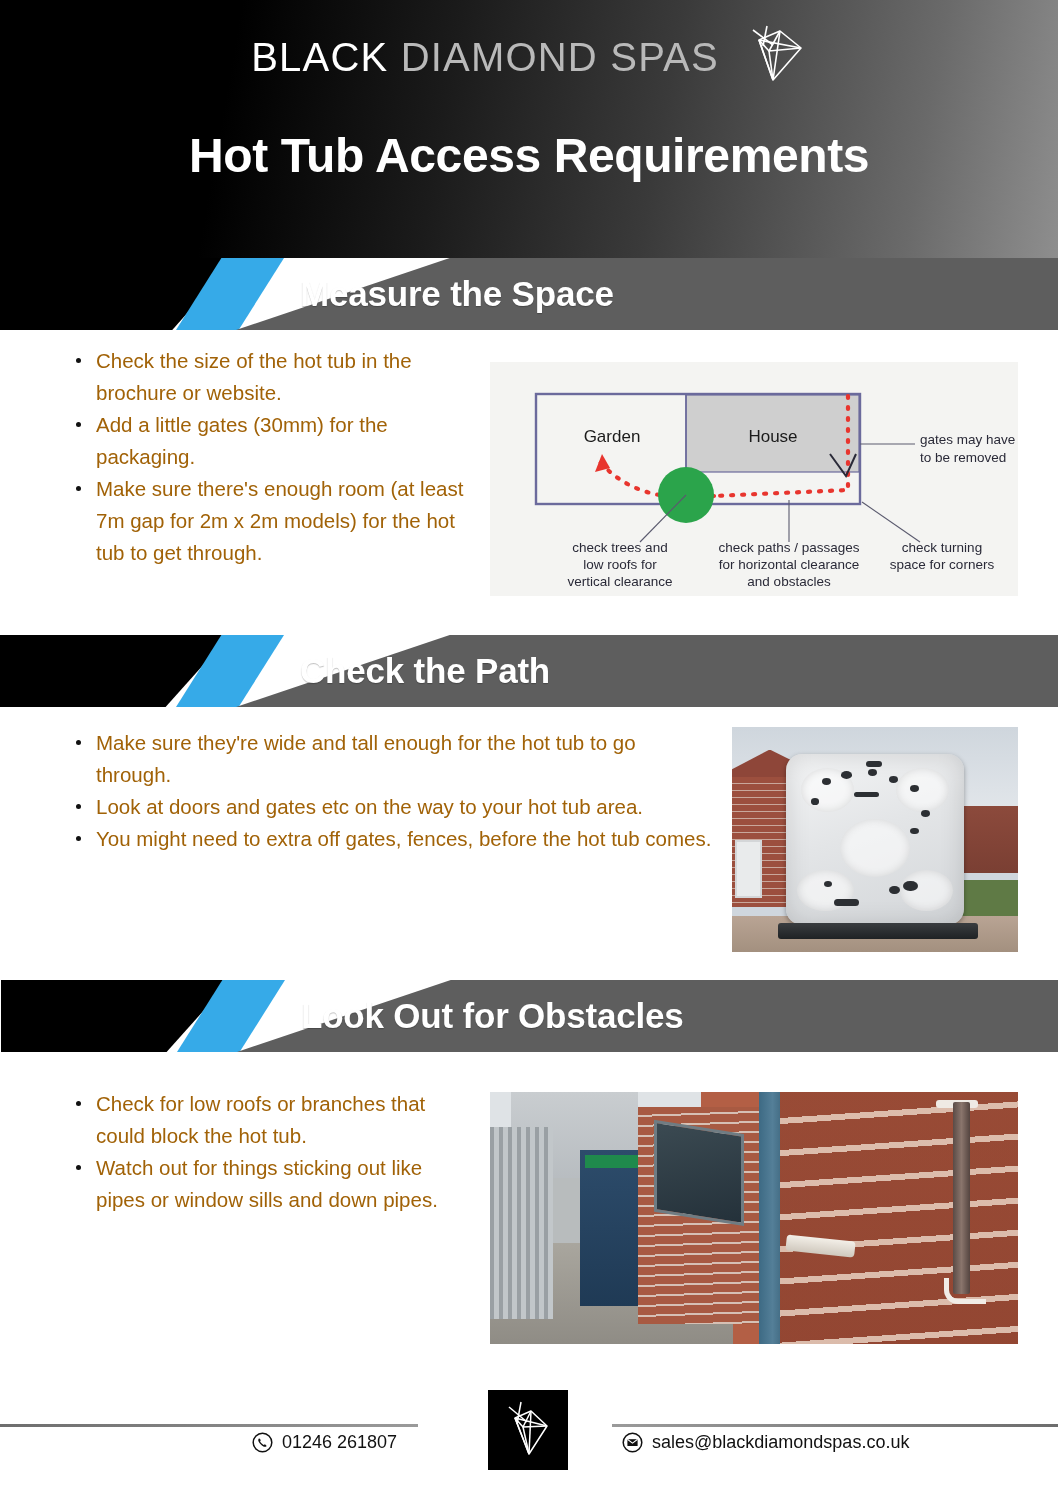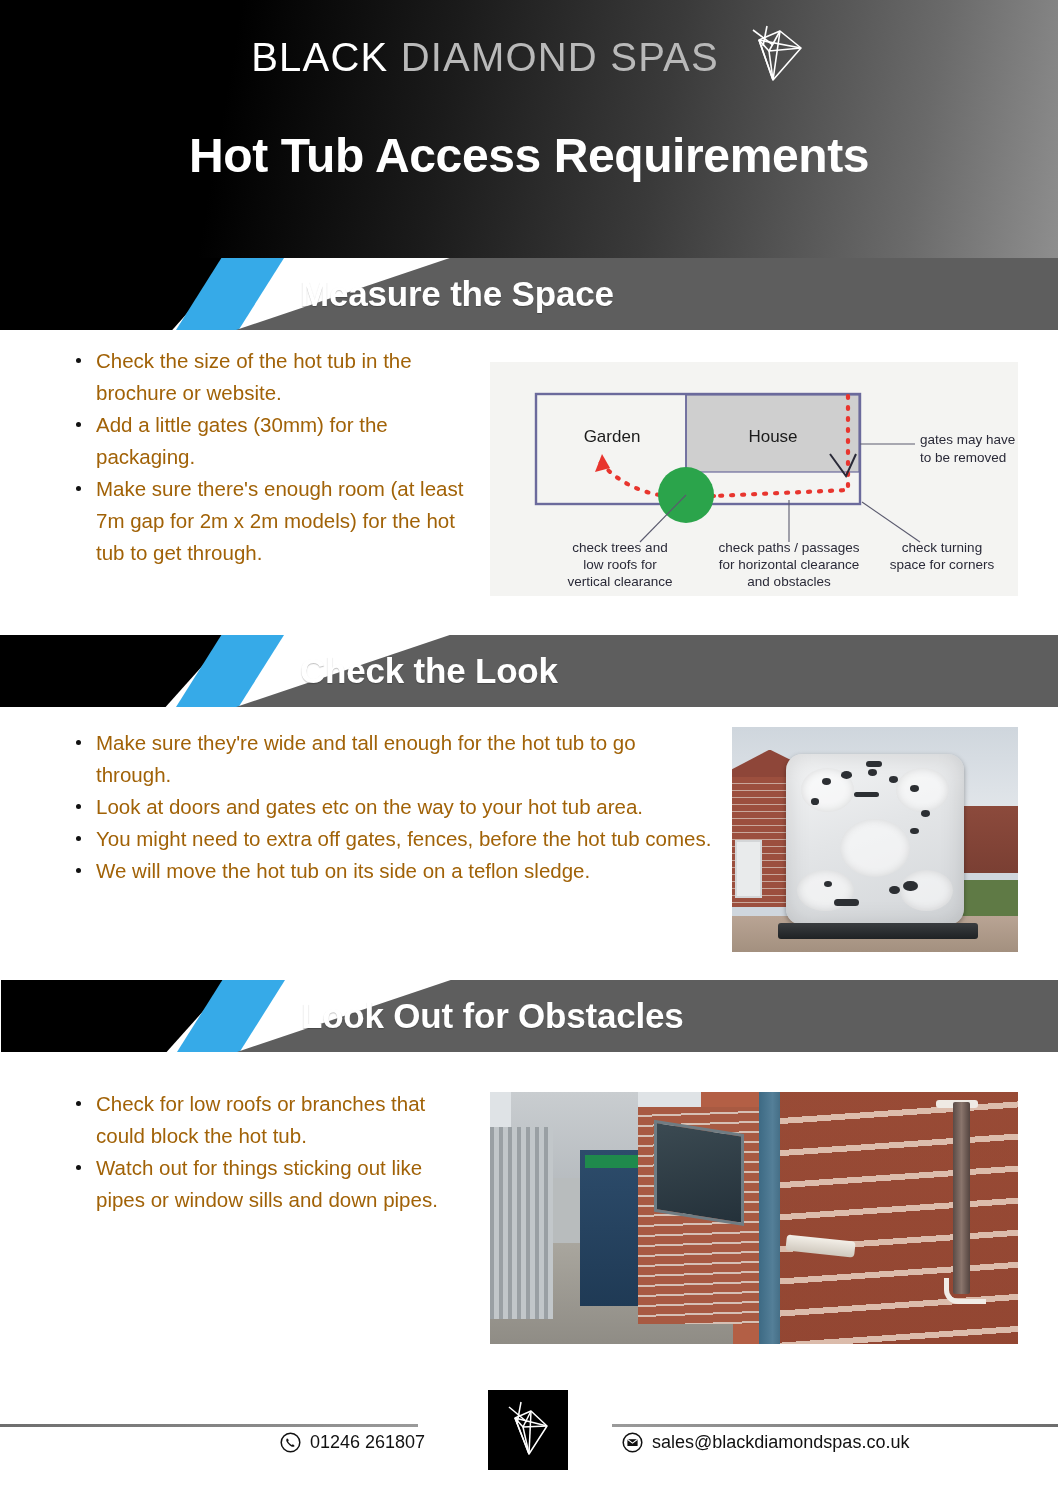--- a/index.html
+++ b/index.html
@@ -378,30 +378,29 @@
         <text x="452" y="207" font-family="'Liberation Sans',sans-serif" font-size="13.5" fill="#2a2a38" text-anchor="middle">space for corners</text>
       </svg>
     </div>
   </div>
 
   <div style="position:absolute;left:0;top:635px;">
     <div class="banner">
       <div class="bnr-black"></div>
       <div class="bnr-blue"></div>
       <div class="bnr-gray"></div>
-      <div class="bnr-title">Check the Look</div>
+      <div class="bnr-title">Check the Path</div>
     </div>
   </div>
 
   <div class="sec-body">
     <ul class="bullets" style="position:absolute;left:66px;top:727px;width:650px;">
       <li>Make sure they're wide and tall enough for the hot tub to go through.</li>
       <li>Look at doors and gates etc on the way to your hot tub area.</li>
       <li>You might need to extra off gates, fences, before the hot tub comes.</li>
-      <li>We will move the hot tub on its side on a teflon sledge.</li>
     </ul>
 
     <div class="photo" style="left:732px;top:727px;width:286px;height:225px;background:#cfd6dd;">
       <div class="tubphoto-sky"></div>
       <div class="tubphoto-house"></div>
       <div class="tubphoto-brick"></div>
       <div class="tubphoto-window"></div>
       <div class="tubphoto-fenceR"></div>
       <div class="tubphoto-grass"></div>
       <div class="tubphoto-paving"></div>
@@ -480,21 +479,21 @@
           <path d="M18 22 L26 31"></path>
         </g>
         <g stroke="#ffffff" stroke-width="1.5" fill="none">
           <path d="M24 6 L20 28"></path>
           <path d="M12 11 L30 26"></path>
         </g>
       </svg>
     </span>
   </div>
 
-  <div class="contact" style="left:280px;top:1432px;">
+  <div class="contact" style="left:252px;top:1432px;">
     <span class="cicon">
       <svg width="21" height="21" viewBox="0 0 21 21">
         <circle cx="10.5" cy="10.5" r="9.3" fill="none" stroke="#111111" stroke-width="1.5"></circle>
         <path d="M7.1 6.3 C6.2 7.1 6 8.4 6.6 9.6 C7.6 11.6 9.4 13.4 11.4 14.4 C12.6 15 13.9 14.8 14.7 13.9 L13 12.2 L11.6 12.9 C10.6 12.3 8.7 10.4 8.1 9.4 L8.8 8 Z" fill="#111111"></path>
       </svg>
     </span>
     <span>01246 261807</span>
   </div>
 
   <div class="contact" style="left:622px;top:1432px;">

